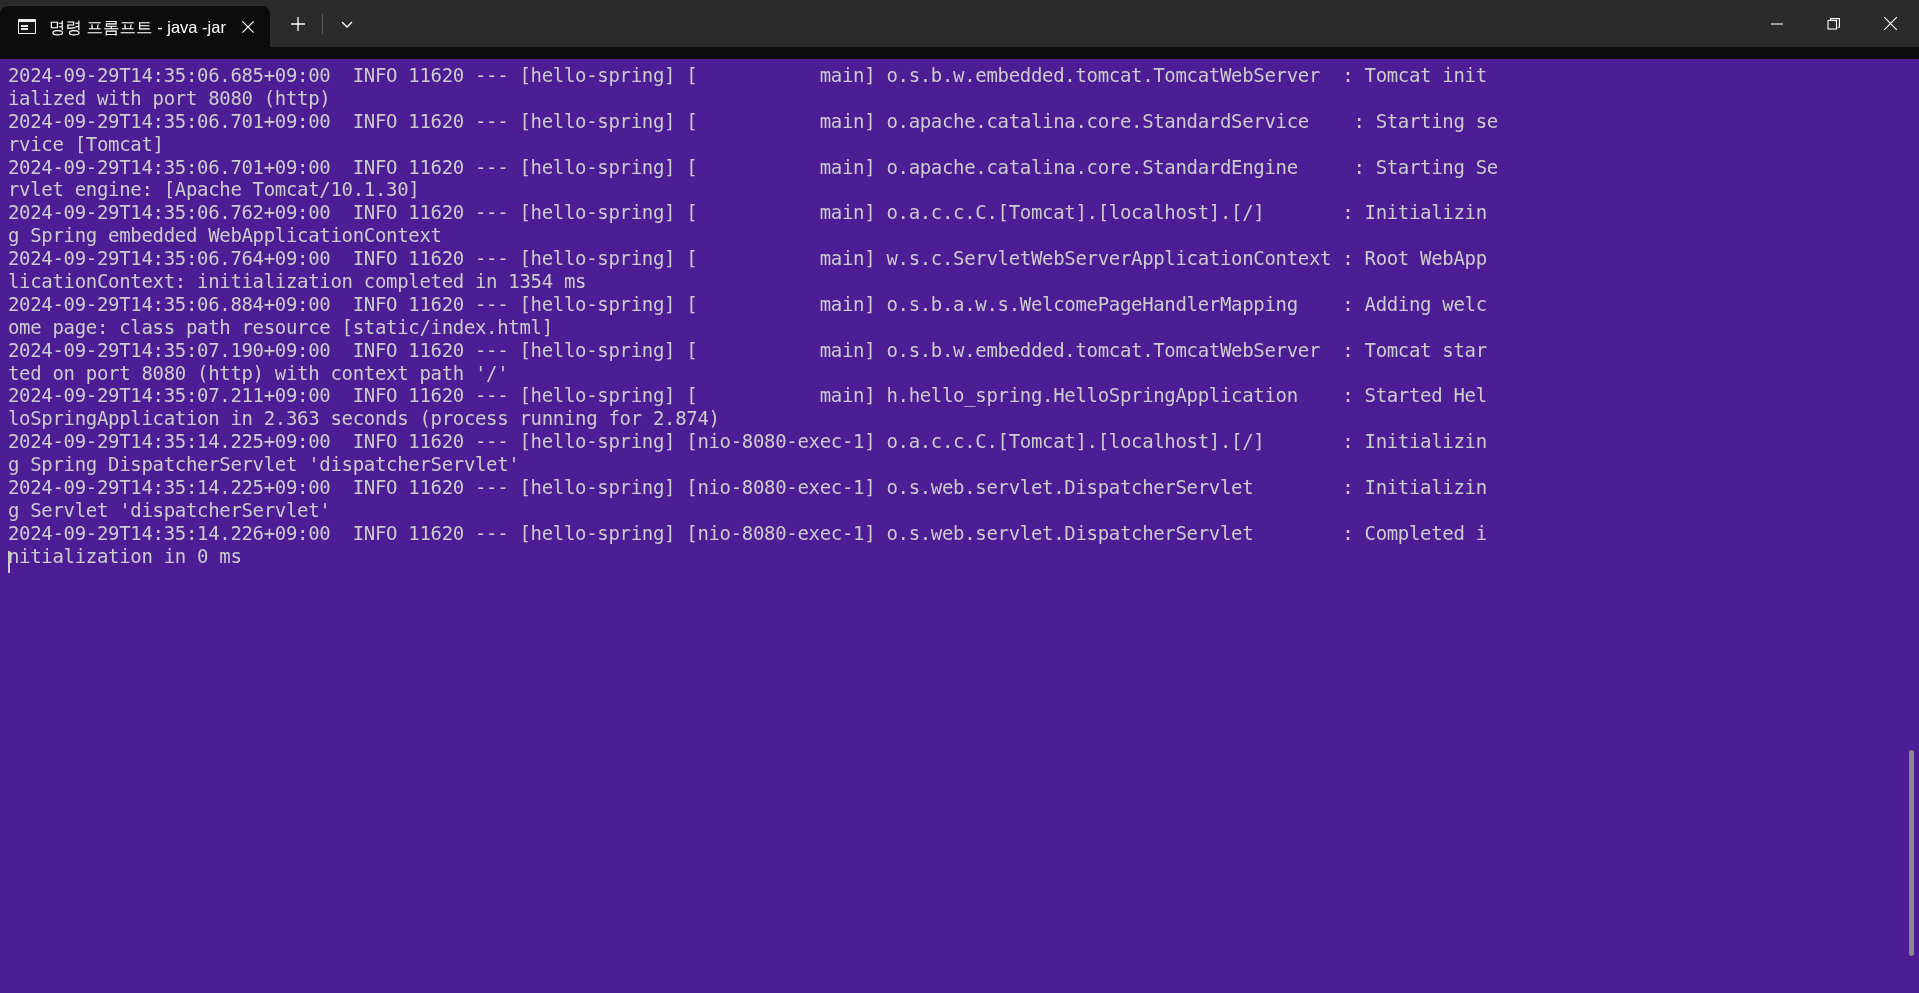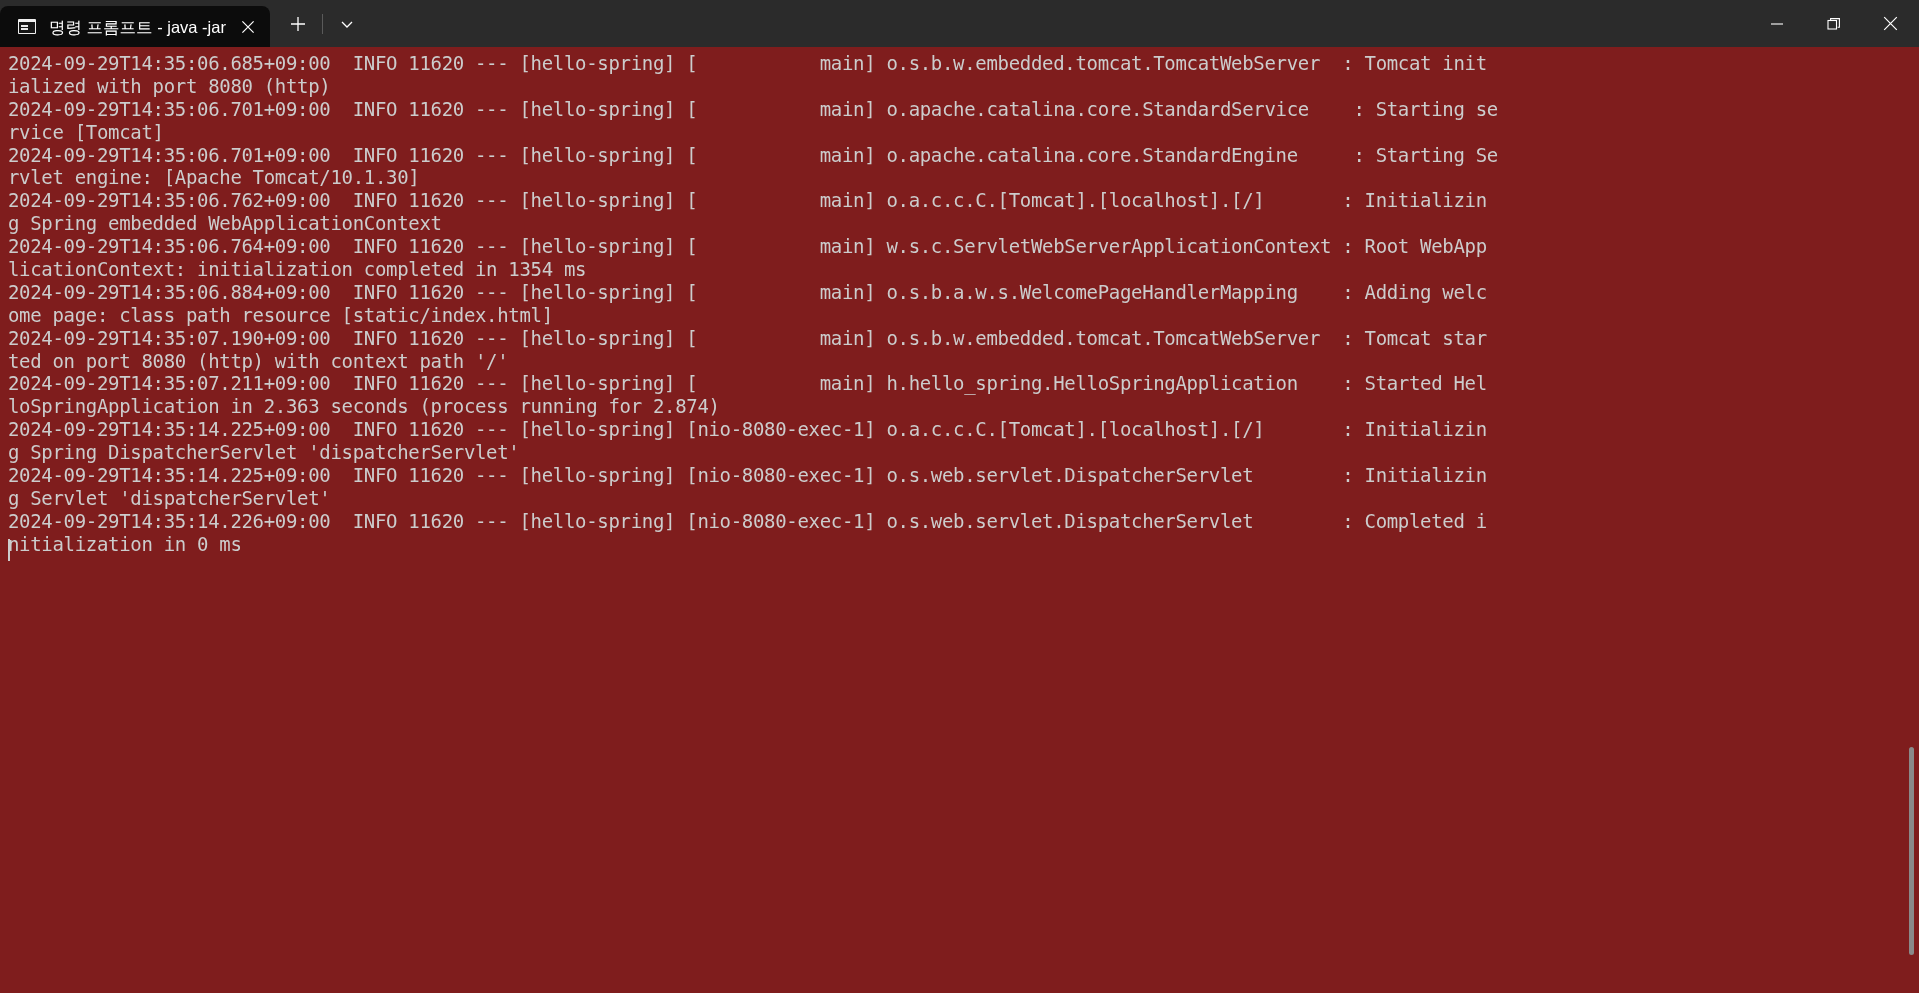--- a/index.html
+++ b/index.html
@@ -151,22 +151,23 @@
     align-items: center;
     justify-content: center;
     color: #ffffff;
   }
   .wc svg { display: block; }
 
   
   .terminal {
     position: relative;
     flex: 1 1 auto;
-    background: #7f1d1d;
-    overflow: hidden;
+    background: #4c1d95;
+    overflow: hidden;
+    margin-top: 12px;
   }
 
   .screen {
     position: absolute;
     left: 0;
     top: 0;
     right: 0;
     bottom: 0;
     padding: 5px 0 0 8px;
     box-sizing: border-box;

